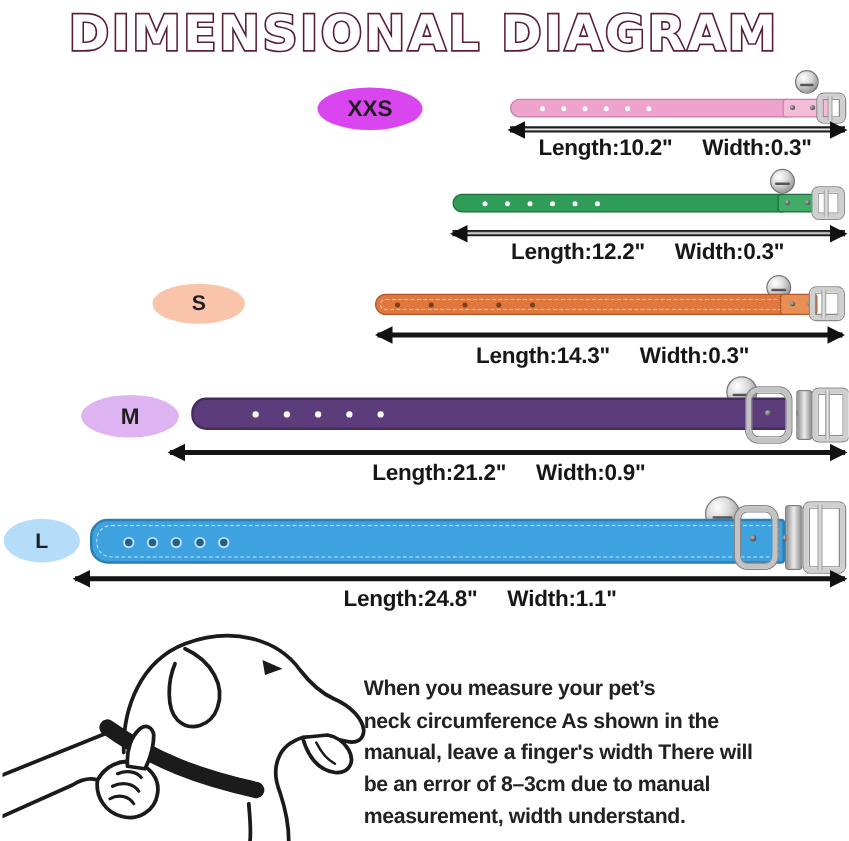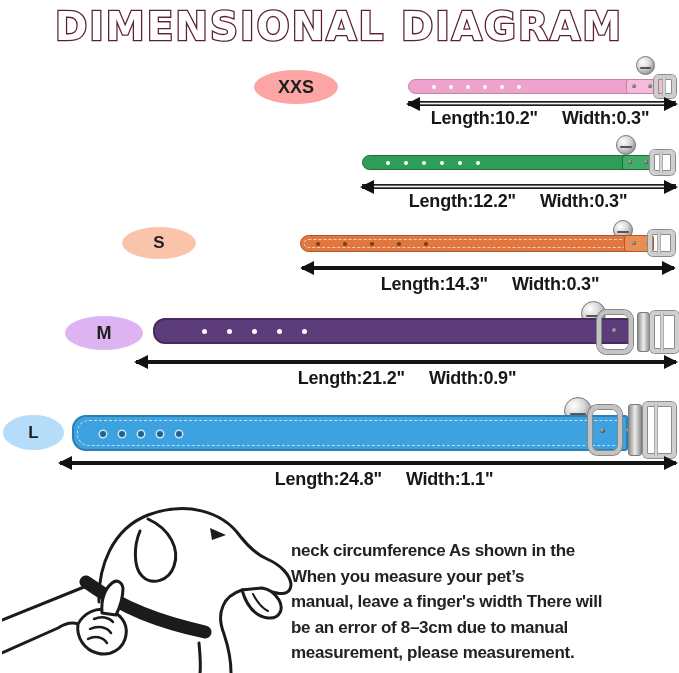--- a/index.html
+++ b/index.html
@@ -8,21 +8,21 @@
 
   
   .title-svg{position:absolute;left:0;top:0;}
   .title-text{font-family:"DejaVu Sans",sans-serif;font-weight:bold;font-size:39px;
               letter-spacing:2px;fill:#ffffff;stroke:#5b1e38;stroke-width:2.6px;
               paint-order:stroke;}
 
   
   .badge{position:absolute;border-radius:50%;display:flex;align-items:center;justify-content:center;
          font-weight:bold;color:#1e1e1e;}
-  .badge-r1{left:254px;top:70px;width:84px;height:34px;background:#fca5a5;font-size:18px;}
+  .badge-r1{left:254px;top:70px;width:84px;height:34px;background:#d946ef;font-size:18px;}
   .badge-r2{left:190px;top:145px;width:78px;height:33px;background:#b2f1cb;font-size:18px;}
   .badge-r3{left:122px;top:227px;width:74px;height:32px;background:#fac4ab;font-size:17px;}
   .badge-r4{left:65px;top:316px;width:78px;height:34px;background:#ddb3f2;font-size:18px;}
   .badge-r5{left:3px;top:415px;width:61px;height:35px;background:#b5dcf8;font-size:17px;}
 
   
   .collar{position:absolute;}
   .strap{position:absolute;box-sizing:border-box;}
   .tip{position:absolute;box-sizing:border-box;}
   .stitch{position:absolute;left:3px;right:3px;top:3px;bottom:3px;border:1px dashed rgba(255,255,255,.65);
@@ -229,20 +229,20 @@
       <path d="M76 121 C82 110 94 104 106 107 C118 110 126 120 124 132 C122 146 108 154 95 150 C83 147 74 135 76 121 Z" fill="#ffffff"></path>
       <path d="M92 116 C99 113 107 114 111 119" stroke-width="2.5"></path>
       <path d="M88 126 C96 122 105 124 109 130" stroke-width="2.5"></path>
       <path d="M86 136 C93 132 101 134 105 140" stroke-width="2.5"></path>
 
       <path d="M100 110 C99 97 103 86 110 80 C115 76 120 79 121 85 C121 94 118 104 114 112 Z" fill="#ffffff"></path>
     </g>
   </svg>
 
   <div class="note">
+    <div>When you measure your pet’s</div>
     <div>neck circumference As shown in the</div>
-    <div>When you measure your pet’s</div>
     <div>manual, leave a finger's width There will</div>
     <div>be an error of 8–3cm due to manual</div>
-    <div>measurement, please measurement.</div>
+    <div>measurement, width understand.</div>
   </div>
 
 </div>
 
 </body></html>

